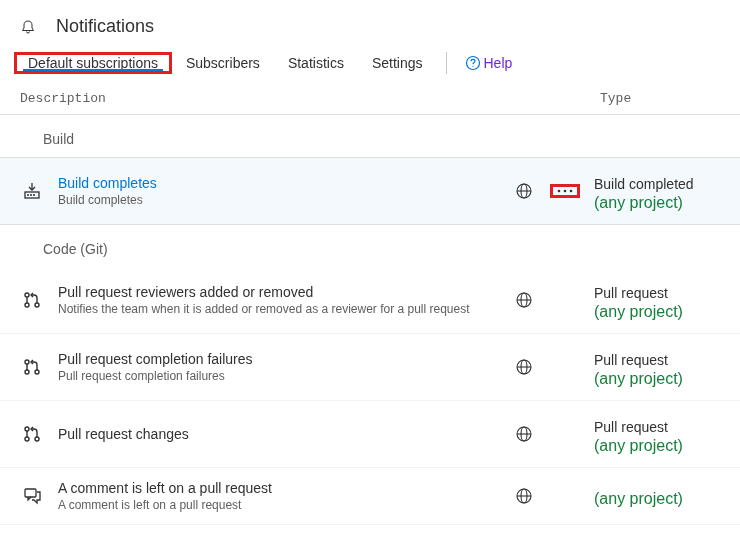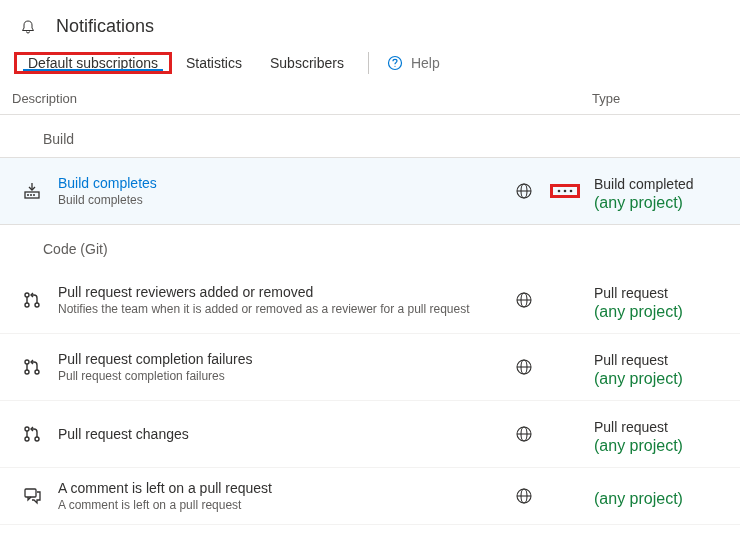--- a/index.html
+++ b/index.html
@@ -53,36 +53,37 @@
   }
   .tab-divider {
     width: 1px;
     height: 22px;
     background: #c8c6c4;
     margin: 0 10px;
   }
   .help {
     display: flex;
     align-items: flex-end;
-    gap: 8px;
+    gap: 2px;
     padding: 10px 8px;
-    color: #737373;
+    color: #6d28d9;
     cursor: pointer;
   }
   .help-icon {
     width: 16px; height: 16px;
     color: #0078d4;
   }
 
   .col-headers {
     display: flex;
     border-bottom: 1px solid #e1dfdd;
-    padding: 10px 20px 8px 12px;
+    padding: 10px 20px 8px 20px;
     font-size: 13px;
     color: #605e5c;
+    font-family: Liberation Mono, monospace;
   }
   .col-desc  { flex: 0 0 580px; }
   .col-type  { flex: 1; }
 
   .section-title {
     padding: 16px 20px 10px 20px;
     font-size: 14px;
     color: #605e5c;
     margin-left: 23px;
   }
@@ -162,24 +163,27 @@
     </svg>
   </span>
   <span class="header-title">Notifications</span>
 </div>
 
 <div class="tabs">
   <div class="tab active tab-highlight">
     <span>Default subscriptions</span>
   </div>
   <div class="tab">
+    <span>Subscribers</span>
+  </div>
+  <div class="tab">
     <span>Statistics</span>
   </div>
   <div class="tab">
-    <span>Subscribers</span>
+    <span>Settings</span>
   </div>
   <div class="tab-divider"></div>
   <div class="help">
     <span class="help-icon">
       <svg viewBox="0 0 16 16" width="16" height="16" fill="none" stroke="#0078d4" stroke-width="1.2">
         <circle cx="8" cy="8" r="6.5"></circle>
         <path d="M6 6.2c0-1 .9-1.8 2-1.8s2 .7 2 1.7c0 .8-.5 1.2-1.2 1.7-.6.4-.8.7-.8 1.4"></path>
         <circle cx="8" cy="11.3" r=".6" fill="#0078d4" stroke="none"></circle>
       </svg>
     </span>

